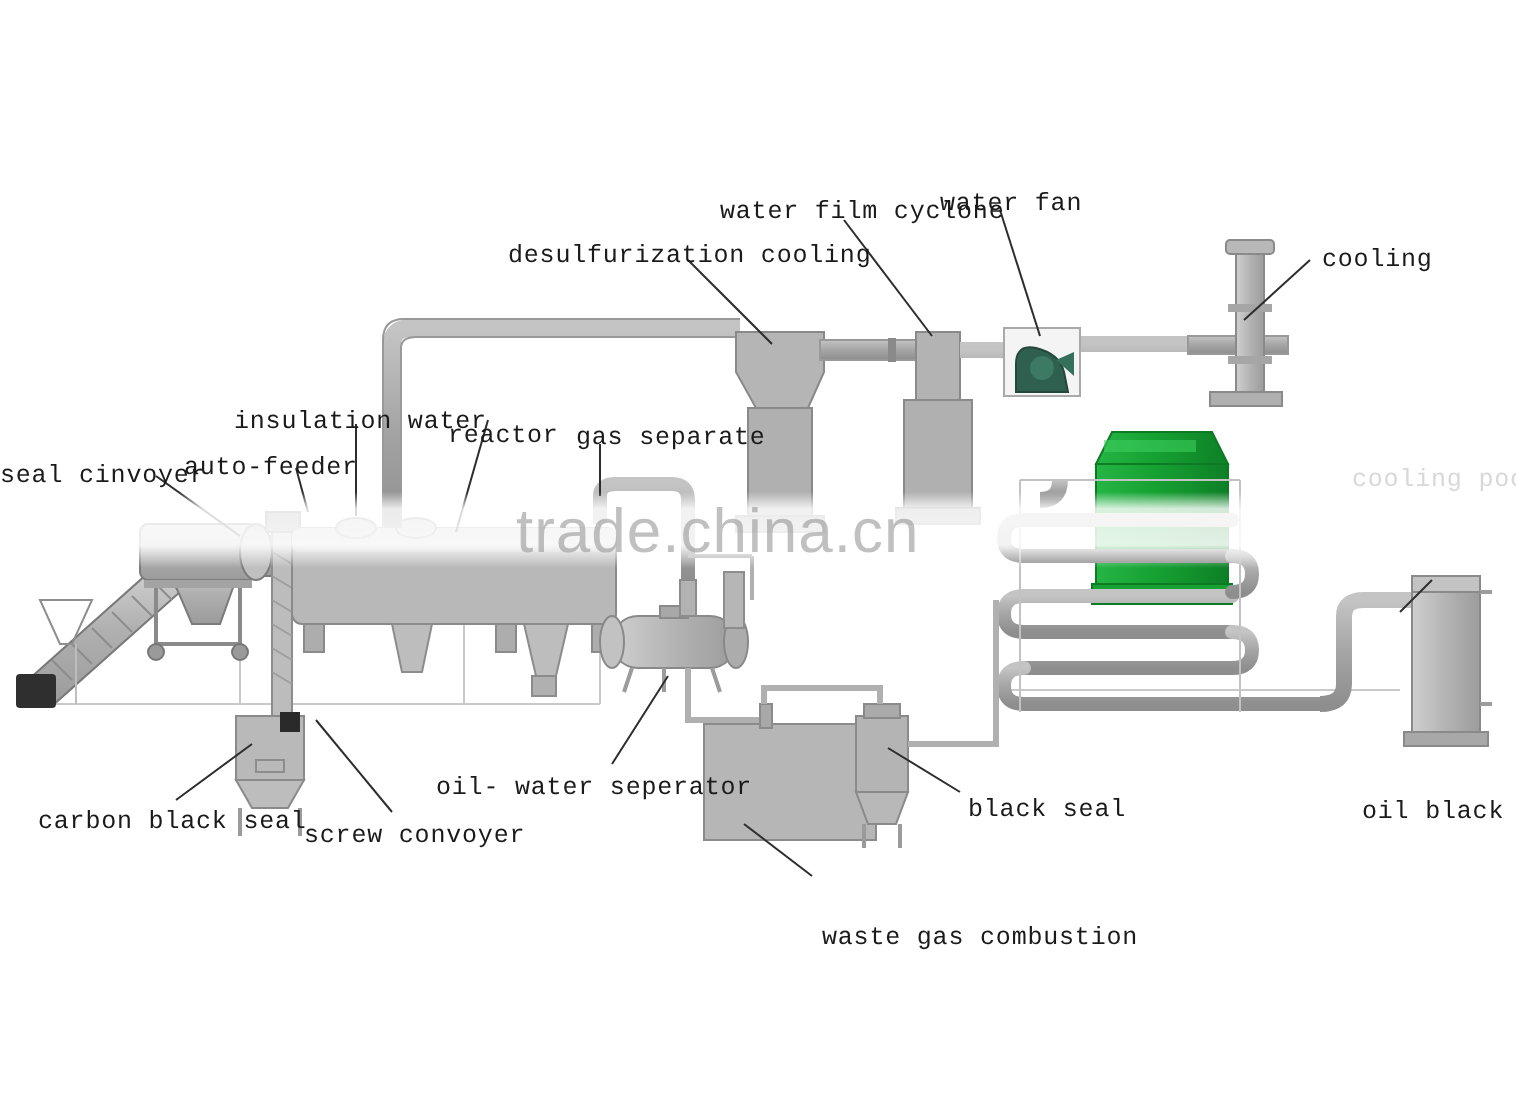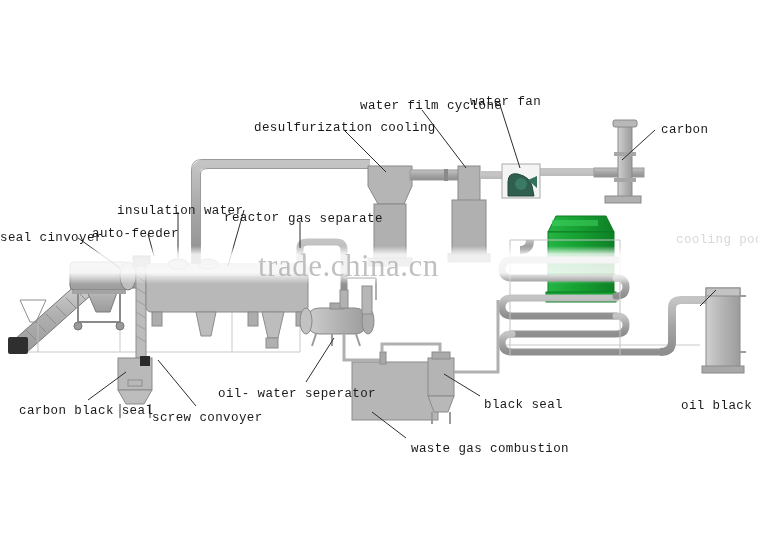--- a/index.html
+++ b/index.html
@@ -17,21 +17,21 @@
     font-size:12.5px;
     letter-spacing:.4px;
     white-space:nowrap;
     line-height:1;
   }
   .lbl.faint{color:#d8d8d8;}
   svg.layer{position:absolute;left:0;top:0;width:758px;height:558px;}
   .wm{
     position:absolute;
     left:258px;top:248px;
-    font-family:Liberation Serif, serif;
+    font-family:Liberation Sans, sans-serif;
     font-size:31px;
     color:#9a9a9a;
     opacity:.62;
     letter-spacing:.5px;
     white-space:nowrap;
   }
   .wmband{
     position:absolute;left:0;top:246px;width:758px;height:38px;
     background:linear-gradient(to bottom,rgba(255,255,255,0) 0%,rgba(255,255,255,.82) 22%,rgba(255,255,255,.88) 70%,rgba(255,255,255,0) 100%);
     pointer-events:none;
@@ -293,22 +293,22 @@
   <div class="wm">trade.china.cn</div>
 
   <div class="lbl" style="left:0px;top:232px">seal cinvoyer</div>
   <div class="lbl" style="left:92px;top:228px">auto-feeder</div>
   <div class="lbl" style="left:117px;top:205px">insulation water</div>
   <div class="lbl" style="left:224px;top:212px">reactor</div>
   <div class="lbl" style="left:288px;top:213px">gas separate</div>
   <div class="lbl" style="left:254px;top:122px">desulfurization cooling</div>
   <div class="lbl" style="left:360px;top:100px">water film cyclone</div>
   <div class="lbl" style="left:470px;top:96px">water fan</div>
-  <div class="lbl" style="left:661px;top:124px">carbon</div>
+  <div class="lbl" style="left:661px;top:124px">cooling</div>
   <div class="lbl faint" style="left:676px;top:234px">cooling pool</div>
   <div class="lbl" style="left:681px;top:400px">oil black</div>
   <div class="lbl" style="left:19px;top:405px">carbon black seal</div>
   <div class="lbl" style="left:152px;top:412px">screw convoyer</div>
   <div class="lbl" style="left:218px;top:388px">oil- water seperator</div>
   <div class="lbl" style="left:484px;top:399px">black seal</div>
-  <div class="lbl" style="left:411px;top:443px">waste gas combustion</div>
+  <div class="lbl" style="left:411px;top:463px">waste gas combustion</div>
 
 </div>
 
 </body></html>

